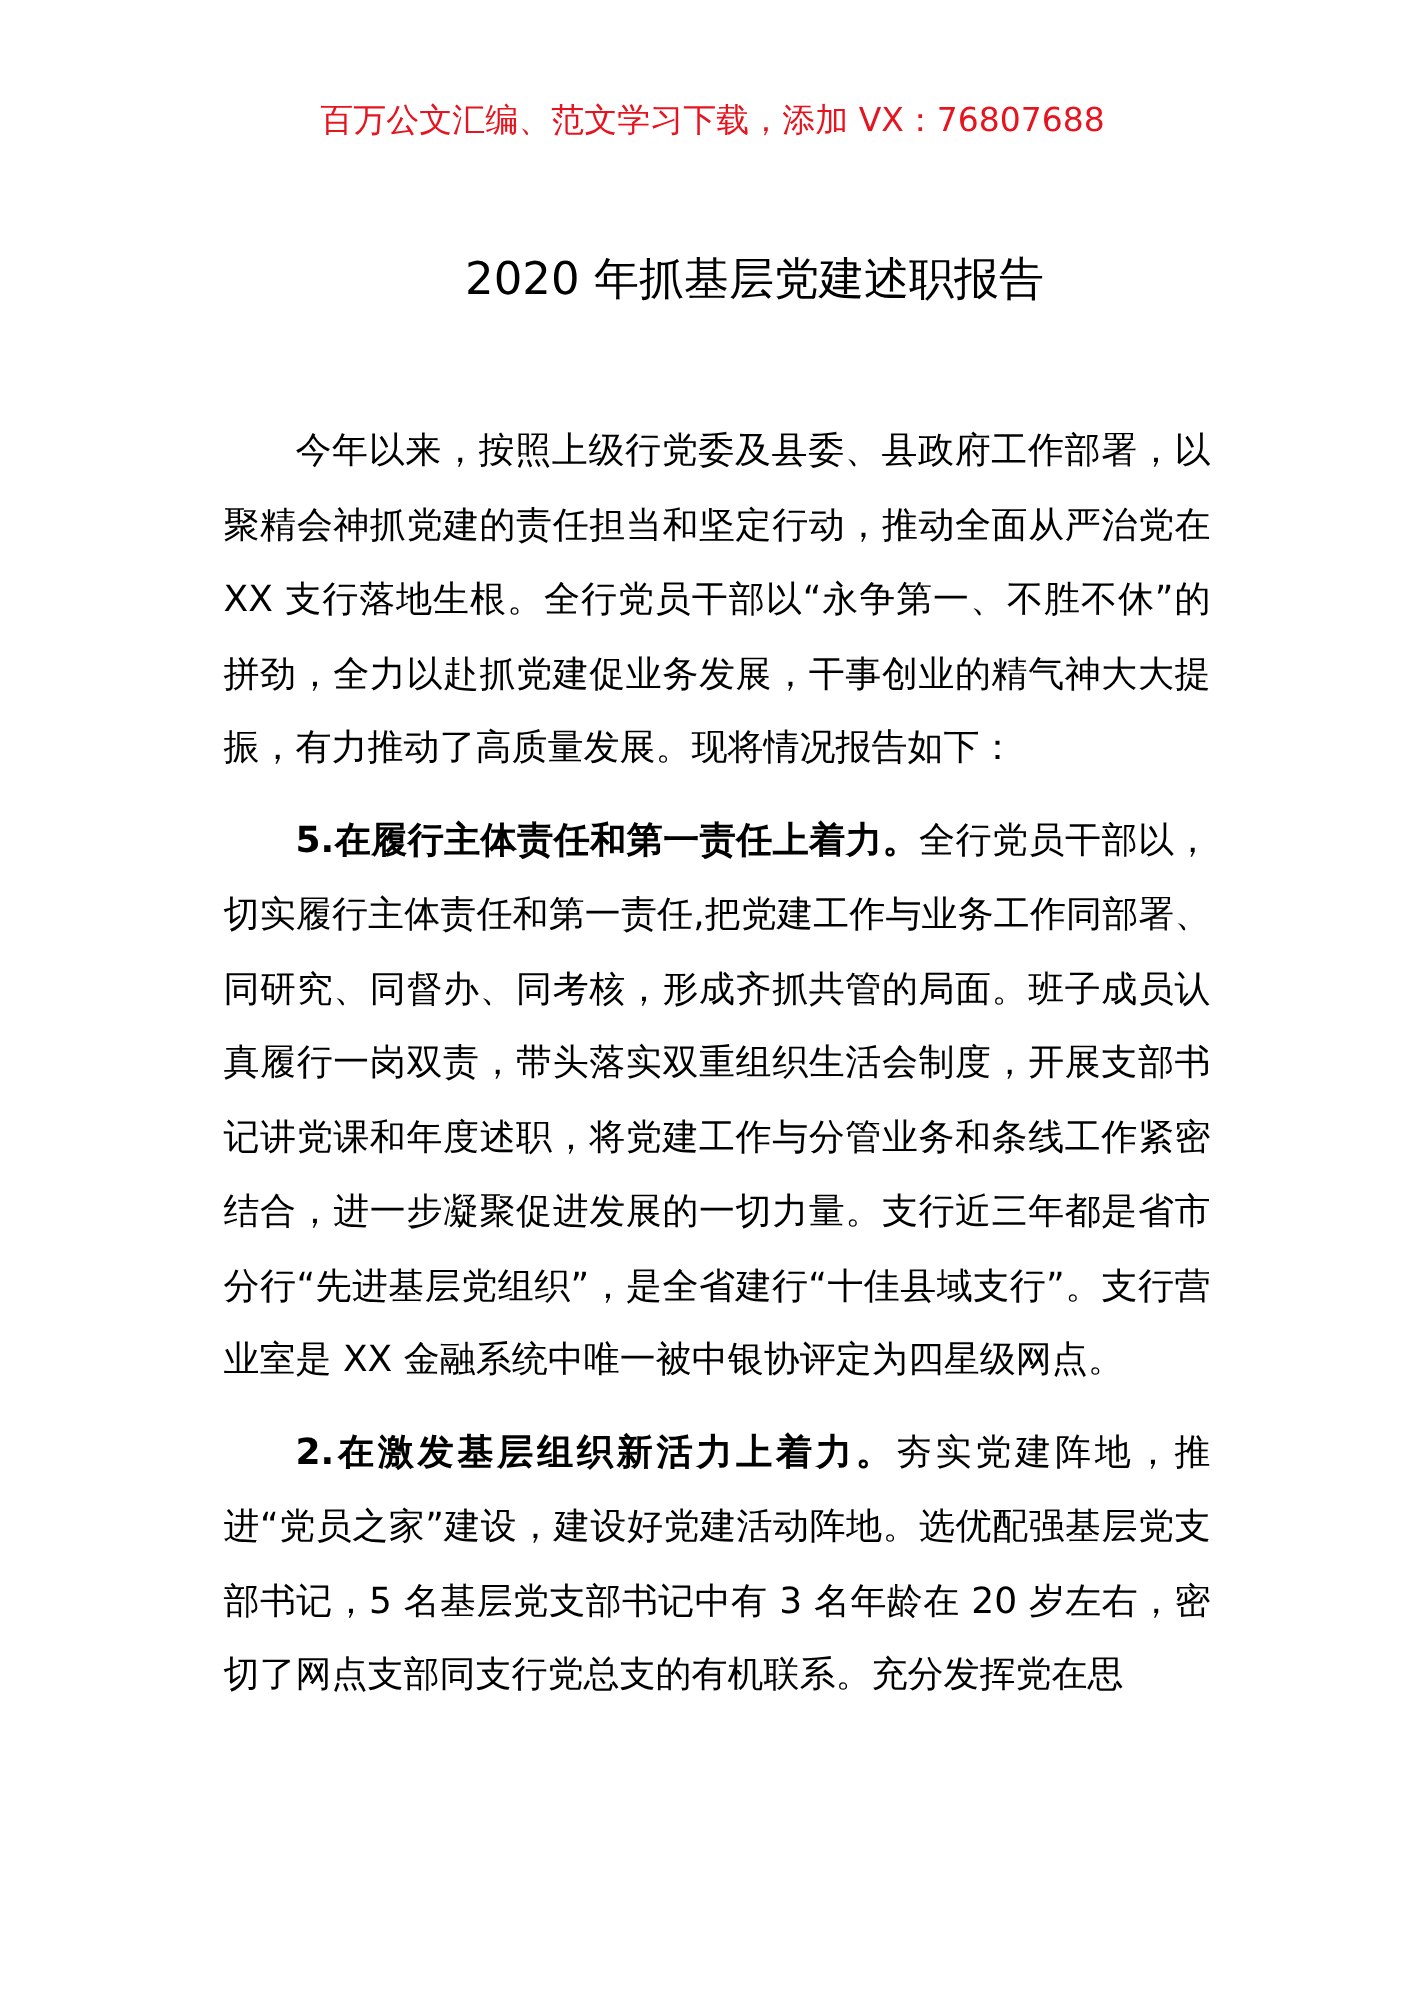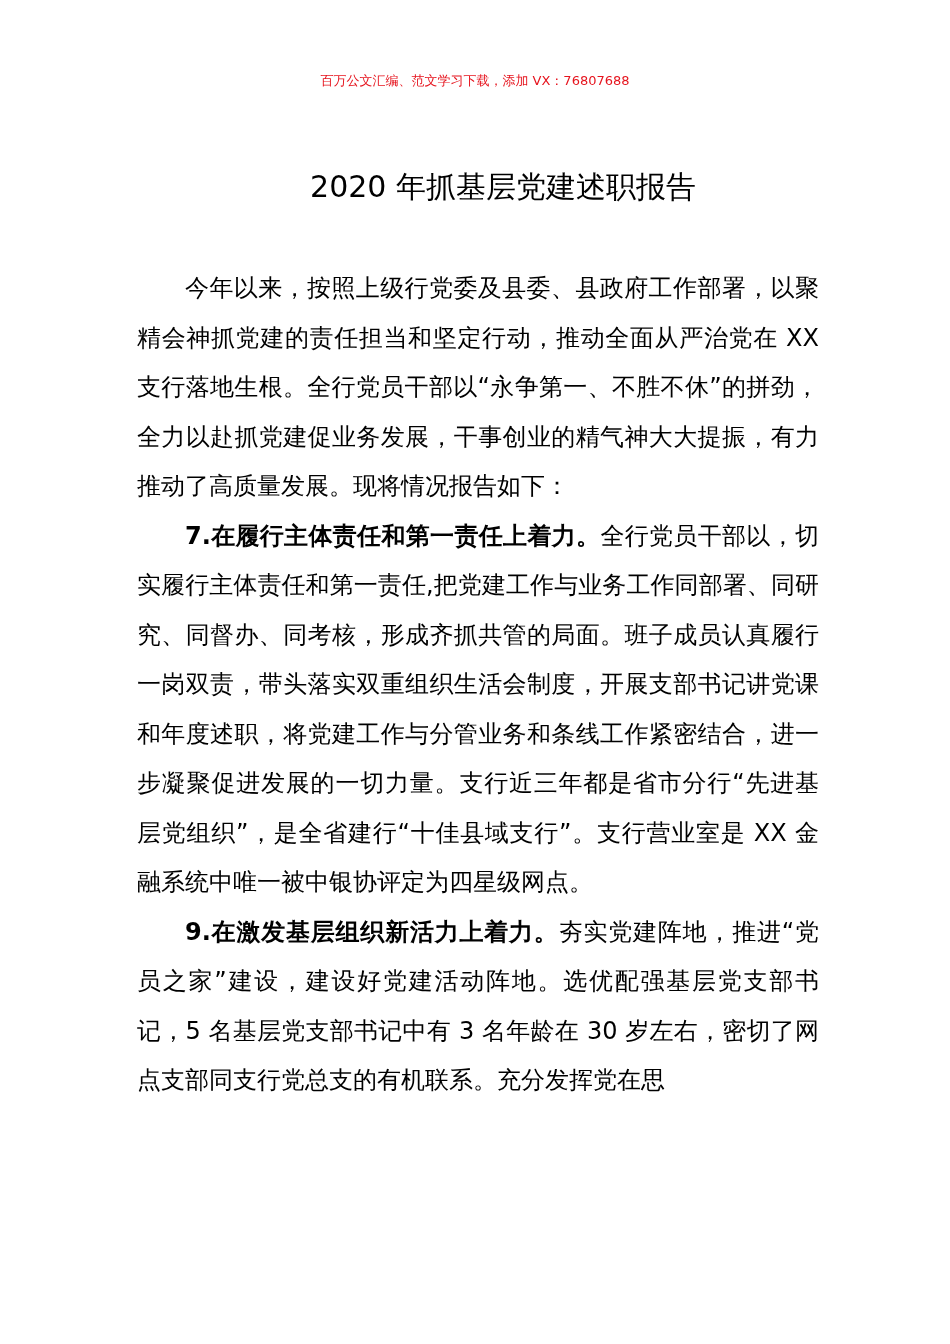--- a/index.html
+++ b/index.html
@@ -14,21 +14,21 @@
       overflow: hidden;
       font-family: "DejaVu Sans", "Liberation Sans", sans-serif;
       color: #000000;
     }
     .header-note {
       position: absolute;
       top: 68px;
       left: 0;
       width: 950px;
       text-align: center;
-      font-size: 13px;
+      font-size: 22px;
       line-height: 26px;
       color: #e6141e;
       letter-spacing: 0px;
     }
     .doc-title {
       position: absolute;
       top: 165px;
       left: 0;
       width: 950px;
       text-align: center;
@@ -42,21 +42,21 @@
       top: 264px;
       left: 137px;
       width: 682px;
       font-size: 24px;
       line-height: 49.5px;
       color: #000;
       text-align: justify;
       text-justify: inter-character;
     }
     .doc-body p {
-      margin: 0;
+      margin: 12px;
       text-indent: 2em;
     }
     .doc-body p.section-heading {
       text-indent: 2em;
     }
     .doc-body p.gap-before {
       margin-top: 0;
     }
     .bold {
       font-weight: bold;
@@ -67,18 +67,18 @@
 
 <div class="header-note">百万公文汇编、范文学习下载，添加 VX：76807688</div>
 
 <div class="doc-title">2020 年抓基层党建述职报告</div>
 
 <div class="doc-body">
   <p>
     <span>今年以来，按照上级行党委及县委、县政府工作部署，以聚精会神抓党建的责任担当和坚定行动，推动全面从严治党在 XX 支行落地生根。全行党员干部以“永争第一、不胜不休”的拼劲，全力以赴抓党建促业务发展，干事创业的精气神大大提振，有力推动了高质量发展。现将情况报告如下：</span>
   </p>
   <p>
-    <span class="bold">7.在履行主体责任和第一责任上着力。</span><span>全行党员干部以，切实履行主体责任和第一责任,把党建工作与业务工作同部署、同研究、同督办、同考核，形成齐抓共管的局面。班子成员认真履行一岗双责，带头落实双重组织生活会制度，开展支部书记讲党课和年度述职，将党建工作与分管业务和条线工作紧密结合，进一步凝聚促进发展的一切力量。支行近三年都是省市分行“先进基层党组织”，是全省建行“十佳县域支行”。支行营业室是 XX 金融系统中唯一被中银协评定为四星级网点。</span>
+    <span class="bold">5.在履行主体责任和第一责任上着力。</span><span>全行党员干部以，切实履行主体责任和第一责任,把党建工作与业务工作同部署、同研究、同督办、同考核，形成齐抓共管的局面。班子成员认真履行一岗双责，带头落实双重组织生活会制度，开展支部书记讲党课和年度述职，将党建工作与分管业务和条线工作紧密结合，进一步凝聚促进发展的一切力量。支行近三年都是省市分行“先进基层党组织”，是全省建行“十佳县域支行”。支行营业室是 XX 金融系统中唯一被中银协评定为四星级网点。</span>
   </p>
   <p class="gap-before">
-    <span class="bold">9.在激发基层组织新活力上着力。</span><span>夯实党建阵地，推进“党员之家”建设，建设好党建活动阵地。选优配强基层党支部书记，5 名基层党支部书记中有 3 名年龄在 30 岁左右，密切了网点支部同支行党总支的有机联系。充分发挥党在思</span>
+    <span class="bold">2.在激发基层组织新活力上着力。</span><span>夯实党建阵地，推进“党员之家”建设，建设好党建活动阵地。选优配强基层党支部书记，5 名基层党支部书记中有 3 名年龄在 20 岁左右，密切了网点支部同支行党总支的有机联系。充分发挥党在思</span>
   </p>
 </div>
 
 </body></html>

